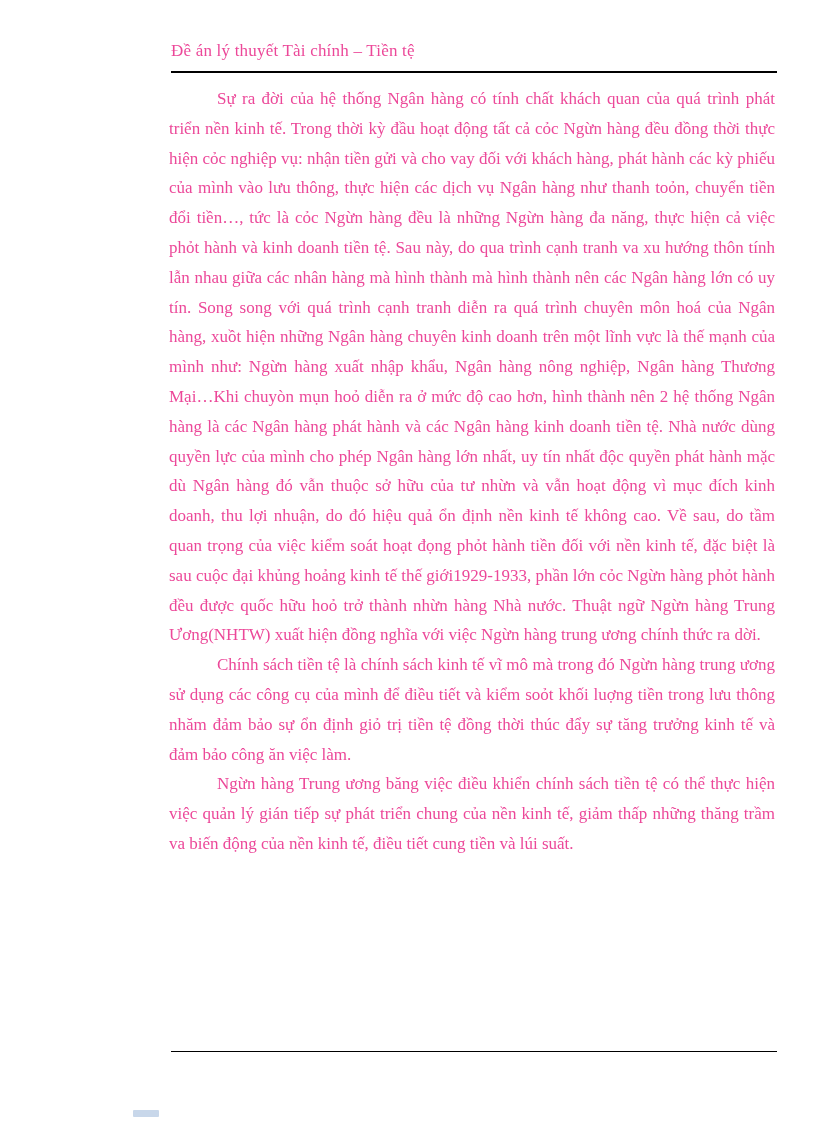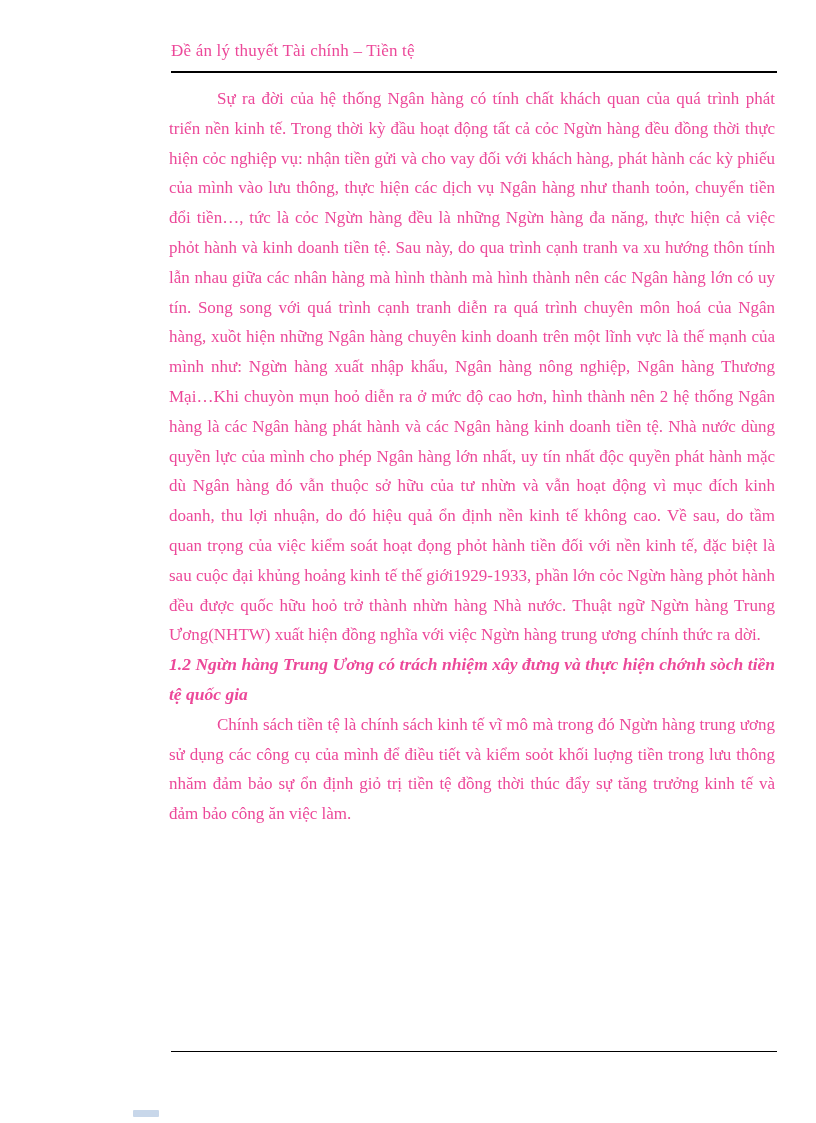--- a/index.html
+++ b/index.html
@@ -76,23 +76,23 @@
 
 <div class="page">
 
   <div class="header">
     <span class="header-title">Đề án lý thuyết Tài chính – Tiền tệ</span>
   </div>
 
   <div class="content">
     <p class="para">Sự ra đời của hệ thống Ngân hàng có tính chất khách quan của quá trình phát triển nền kinh tế. Trong thời kỳ đầu hoạt động tất cả cỏc Ngừn hàng đều đồng thời thực hiện cỏc nghiệp vụ: nhận tiền gửi và cho vay đối với khách hàng, phát hành các kỳ phiếu của mình vào lưu thông, thực hiện các dịch vụ Ngân hàng như thanh toỏn, chuyển tiền đổi tiền…, tức là cỏc Ngừn hàng đều là những Ngừn hàng đa năng, thực hiện cả việc phỏt hành và kinh doanh tiền tệ. Sau này, do qua trình cạnh tranh va xu hướng thôn tính lẫn nhau giữa các nhân hàng mà hình thành mà hình thành nên các Ngân hàng lớn có uy tín. Song song với quá trình cạnh tranh diễn ra quá trình chuyên môn hoá của Ngân hàng, xuồt hiện những Ngân hàng chuyên kinh doanh trên một lĩnh vực là thế mạnh của mình như: Ngừn hàng xuất nhập khẩu, Ngân hàng nông nghiệp, Ngân hàng Thương Mại…Khi chuyòn mụn hoỏ diễn ra ở mức độ cao hơn, hình thành nên 2 hệ thống Ngân hàng là các Ngân hàng phát hành và các Ngân hàng kinh doanh tiền tệ. Nhà nước dùng quyền lực của mình cho phép Ngân hàng lớn nhất, uy tín nhất độc quyền phát hành mặc dù Ngân hàng đó vẫn thuộc sở hữu của tư nhừn và vẫn hoạt động vì mục đích kinh doanh, thu lợi nhuận, do đó hiệu quả ổn định nền kinh tế không cao. Về sau, do tầm quan trọng của việc kiểm soát hoạt đọng phỏt hành tiền đối với nền kinh tế, đặc biệt là sau cuộc đại khủng hoảng kinh tế thế giới1929-1933, phần lớn cỏc Ngừn hàng phỏt hành đều được quốc hữu hoỏ trở thành nhừn hàng Nhà nước. Thuật ngữ Ngừn hàng Trung Ương(NHTW) xuất hiện đồng nghĩa với việc Ngừn hàng trung ương chính thức ra dời.</p>
 
-    <h2 class="section-heading">1.2  Ngừn hàng Trung Ương có trách nhiệm xây đưng và thực hiện chớnh sòch tiền tệ quốc gia</h2>
 
     <p class="para">Chính sách tiền tệ là chính sách kinh tế vĩ mô mà trong đó Ngừn hàng trung ương sử dụng các công cụ của mình để điều tiết và kiểm soỏt khối luợng tiền trong lưu thông nhăm đảm bảo sự ổn định giỏ trị tiền tệ đồng thời thúc đẩy sự tăng trưởng kinh tế và đảm bảo công ăn việc làm.</p>
 
+    <p class="para">Ngừn hàng Trung ương băng việc điều khiển chính sách tiền tệ có thể thực hiện việc quản lý gián tiếp sự phát triển chung của nền kinh tế, giảm thấp những thăng trầm va biến động của nền kinh tế, điều tiết cung tiền và lúi suất.</p>
   </div>
 
   <div class="footer-rule"></div>
 
   <div class="bottom-artifact"></div>
 
 </div>
 
 </body></html>

